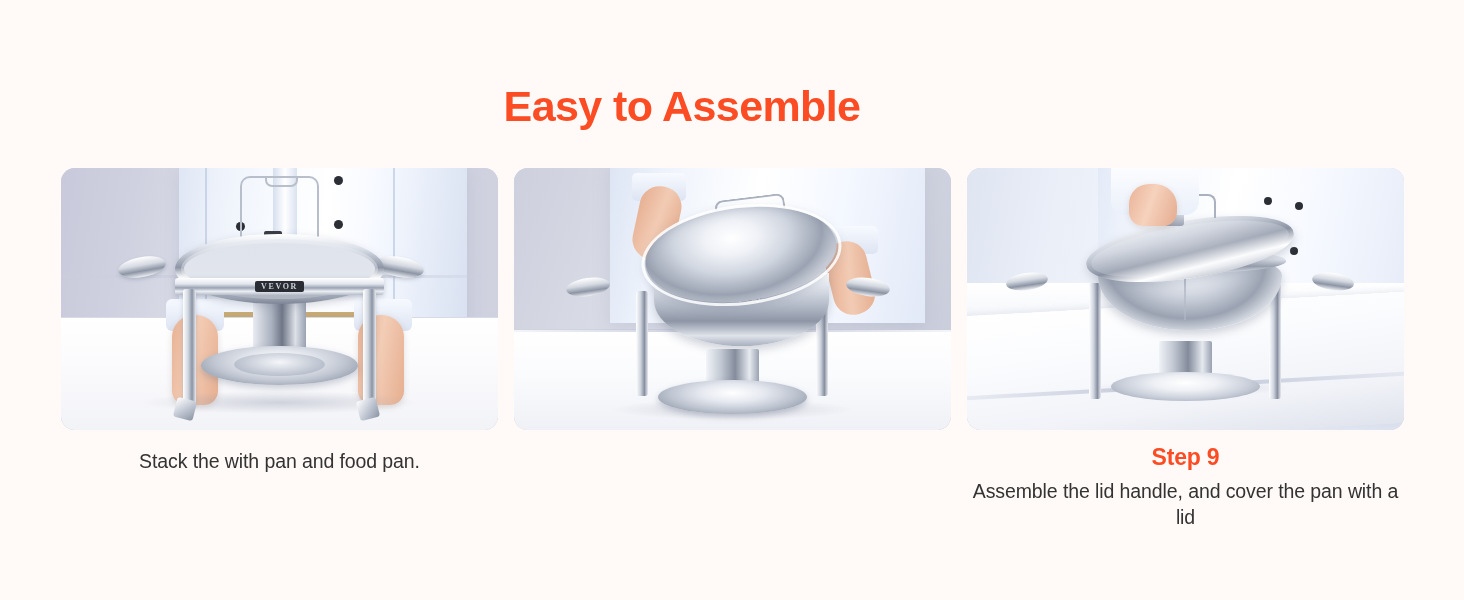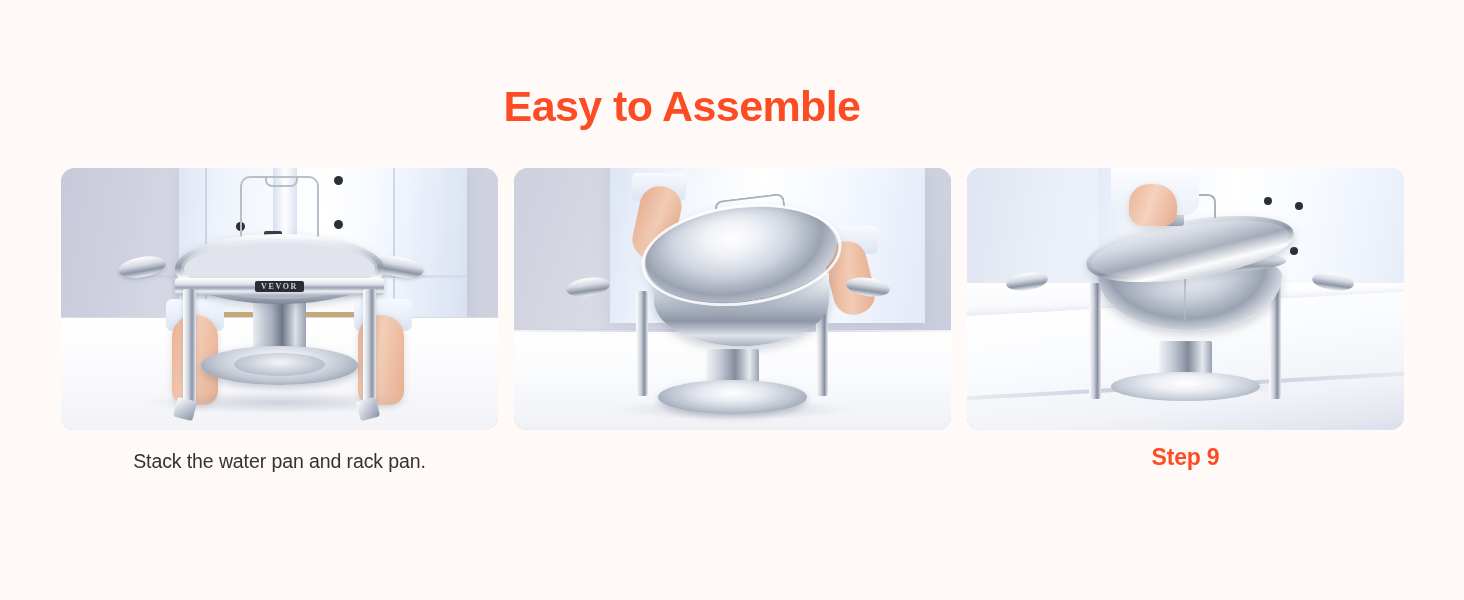--- a/index.html
+++ b/index.html
@@ -498,20 +498,21 @@
       <div class="p3-lidknob"></div>
       <div class="p3-lidwire"></div>
       <div class="p3-sleeve"></div>
       <div class="p3-hand"></div>
     </div>
 
   </div>
 
   <div class="captions">
     <div class="caption">
-      <div class="step-desc">Stack the water pan and rack pan.</div>
+      <div class="step-desc">Stack the with pan and food pan.</div>
     </div>
     <div class="caption">
       <div class="step-label">Step 9</div>
+      <div class="step-desc">Assemble the lid handle, and cover the pan with a lid</div>
     </div>
   </div>
 
 </div>
 
 </body></html>

